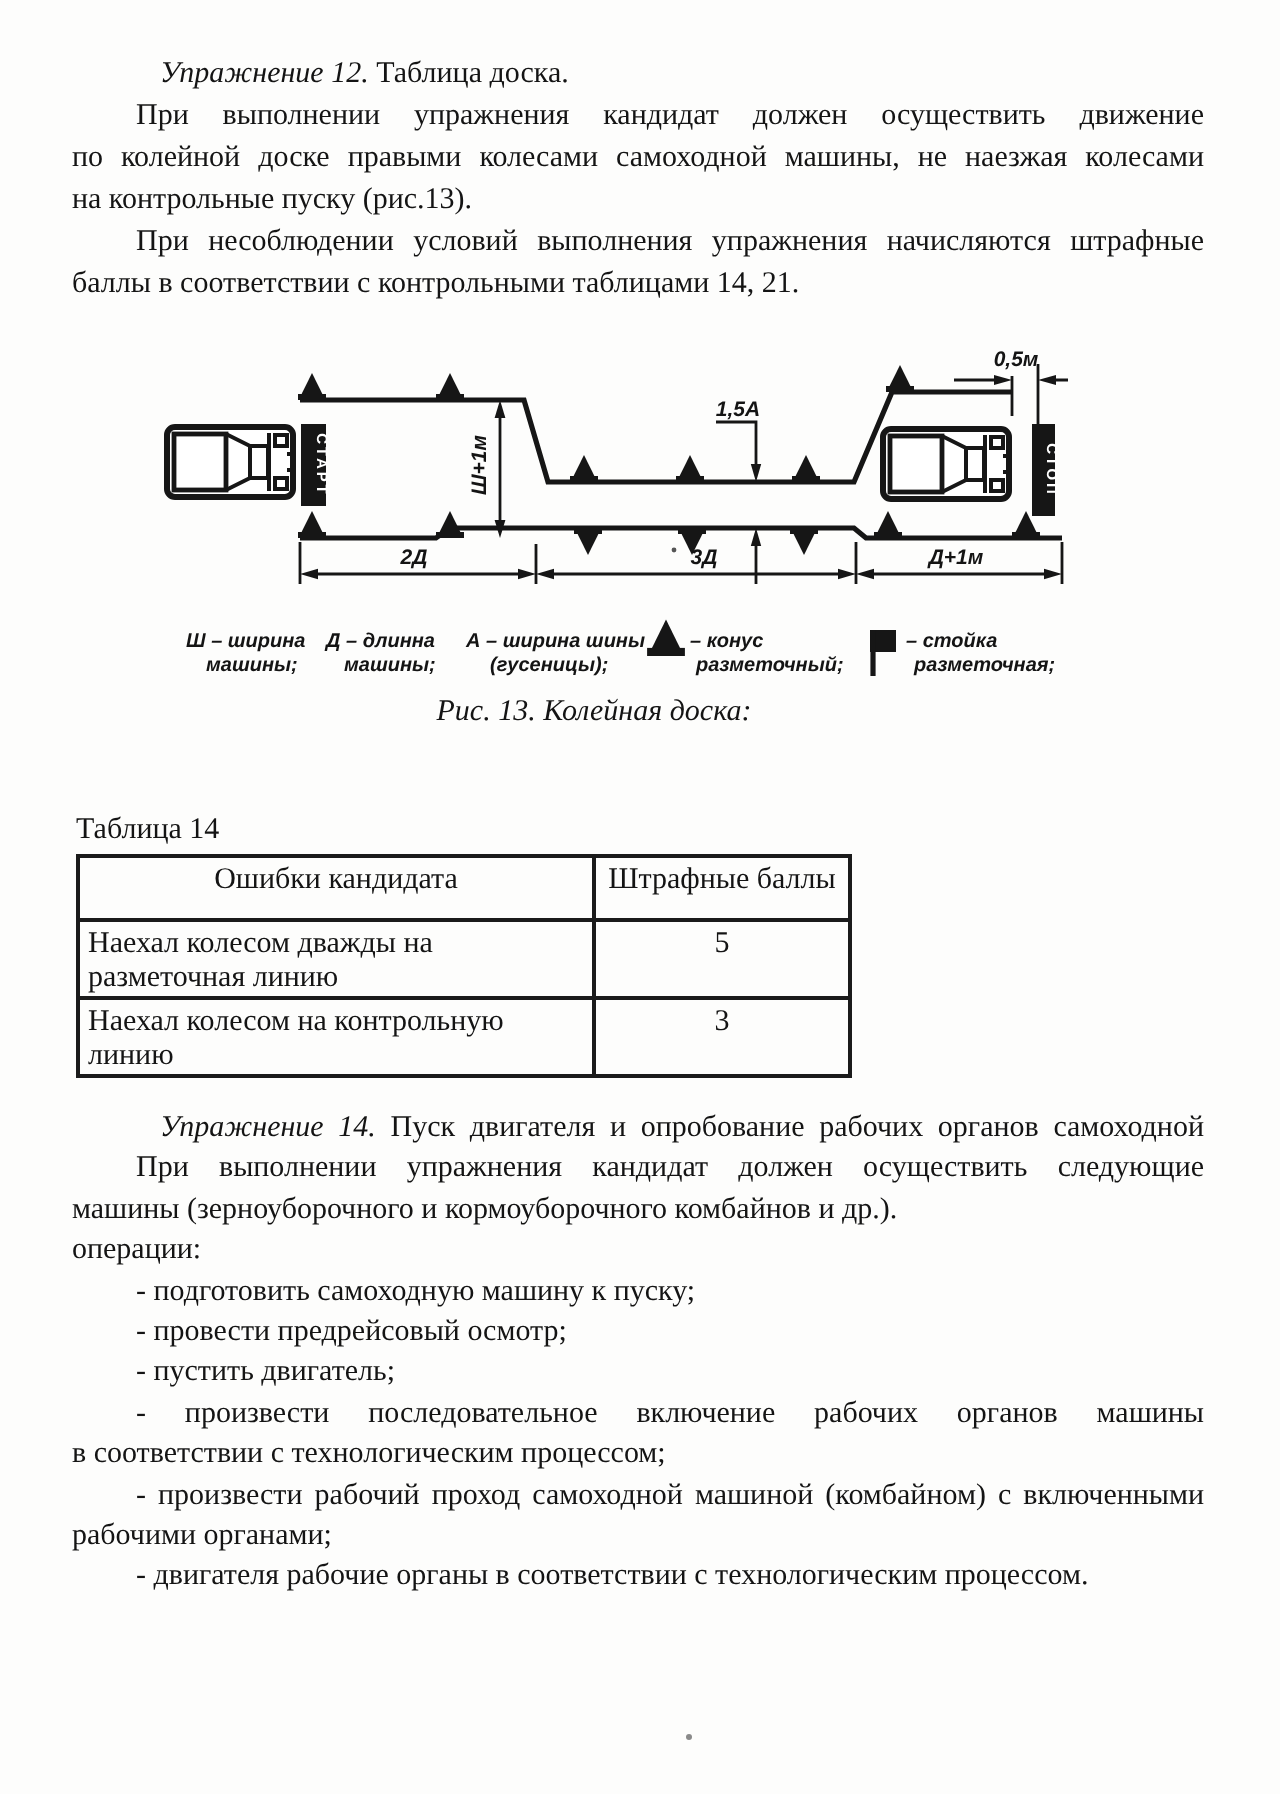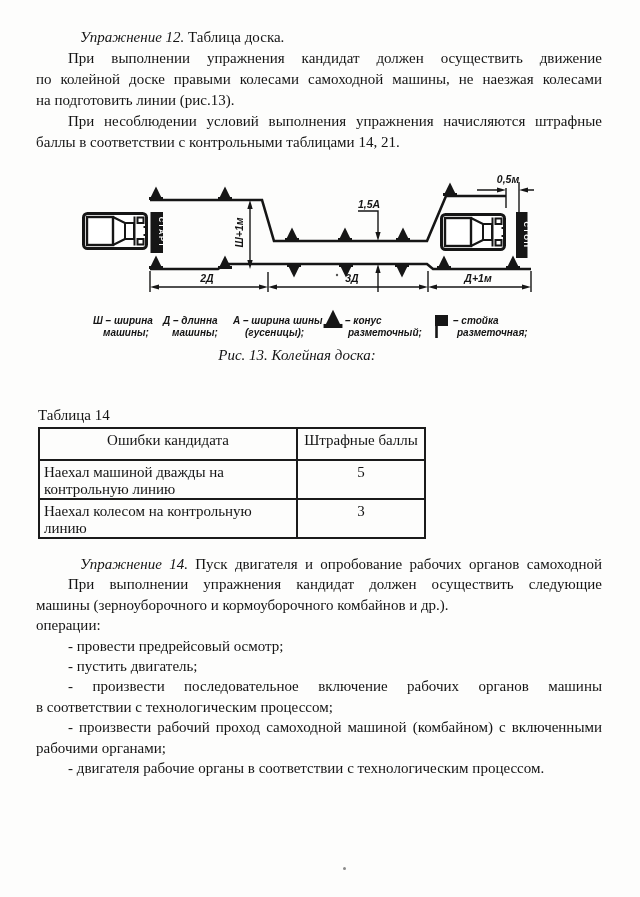--- a/index.html
+++ b/index.html
@@ -33,21 +33,21 @@
 </style>
 </head>
 <body>
 
 <div class="page">
 
   <div class="tb" id="intro">
     <div class="ln ind"><span class="lead-i">Упражнение 12.</span><span> Таблица доска.</span></div>
     <div class="ln ind j">При выполнении упражнения кандидат должен осуществить движение</div>
     <div class="ln j">по колейной доске правыми колесами самоходной машины, не наезжая колесами</div>
-    <div class="ln">на подготовить линии (рис.13).</div>
+    <div class="ln">на контрольные пуску (рис.13).</div>
     <div class="ln ind j">При несоблюдении условий выполнения упражнения начисляются штрафные</div>
     <div class="ln">баллы в соответствии с контрольными таблицами 14, 21.</div>
   </div>
 
   <div class="figwrap">
   <svg width="640" height="205" viewBox="0 0 640 205">
     <defs>
       <g id="cone">
         <rect x="-7" y="-3" width="14" height="3" fill="#161616"></rect>
         <path d="M-5.2,-3 L5.2,-3 L0,-13.5 Z" fill="#161616"></path>
@@ -175,35 +175,36 @@
   </div>
 
   <div class="tablecap">Таблица 14</div>
   <table class="pen">
     <tbody>
         <tr>
       <th>Ошибки кандидата</th>
       <th class="pts">Штрафные баллы</th>
     </tr>
     <tr>
-      <td class="err">Наехал машиной дважды на контрольную линию</td>
+      <td class="err">Наехал колесом дважды на разметочная линию</td>
       <td class="pts">5</td>
     </tr>
     <tr>
       <td class="err">Наехал колесом на контрольную линию</td>
       <td class="pts">3</td>
     </tr>
   </tbody>
     </table>
 
   <div class="tb" id="ex14">
     <div class="ln ind j"><span class="lead-i">Упражнение 14.</span><span> Пуск двигателя и опробование рабочих органов самоходной</span></div>
     <div class="ln ind j">При выполнении упражнения кандидат должен осуществить следующие</div>
     <div class="ln">машины (зерноуборочного и кормоуборочного комбайнов и др.).</div>
     <div class="ln">операции:</div>
+    <div class="ln ind">- подготовить самоходную машину к пуску;</div>
     <div class="ln ind">- провести предрейсовый осмотр;</div>
     <div class="ln ind">- пустить двигатель;</div>
     <div class="ln ind j">- произвести последовательное включение рабочих органов машины</div>
     <div class="ln">в соответствии с технологическим процессом;</div>
     <div class="ln ind j">- произвести рабочий проход самоходной машиной (комбайном) с включенными</div>
     <div class="ln">рабочими органами;</div>
     <div class="ln ind">- двигателя рабочие органы в соответствии с технологическим процессом.</div>
   </div>
 
   <div class="speck"></div>

